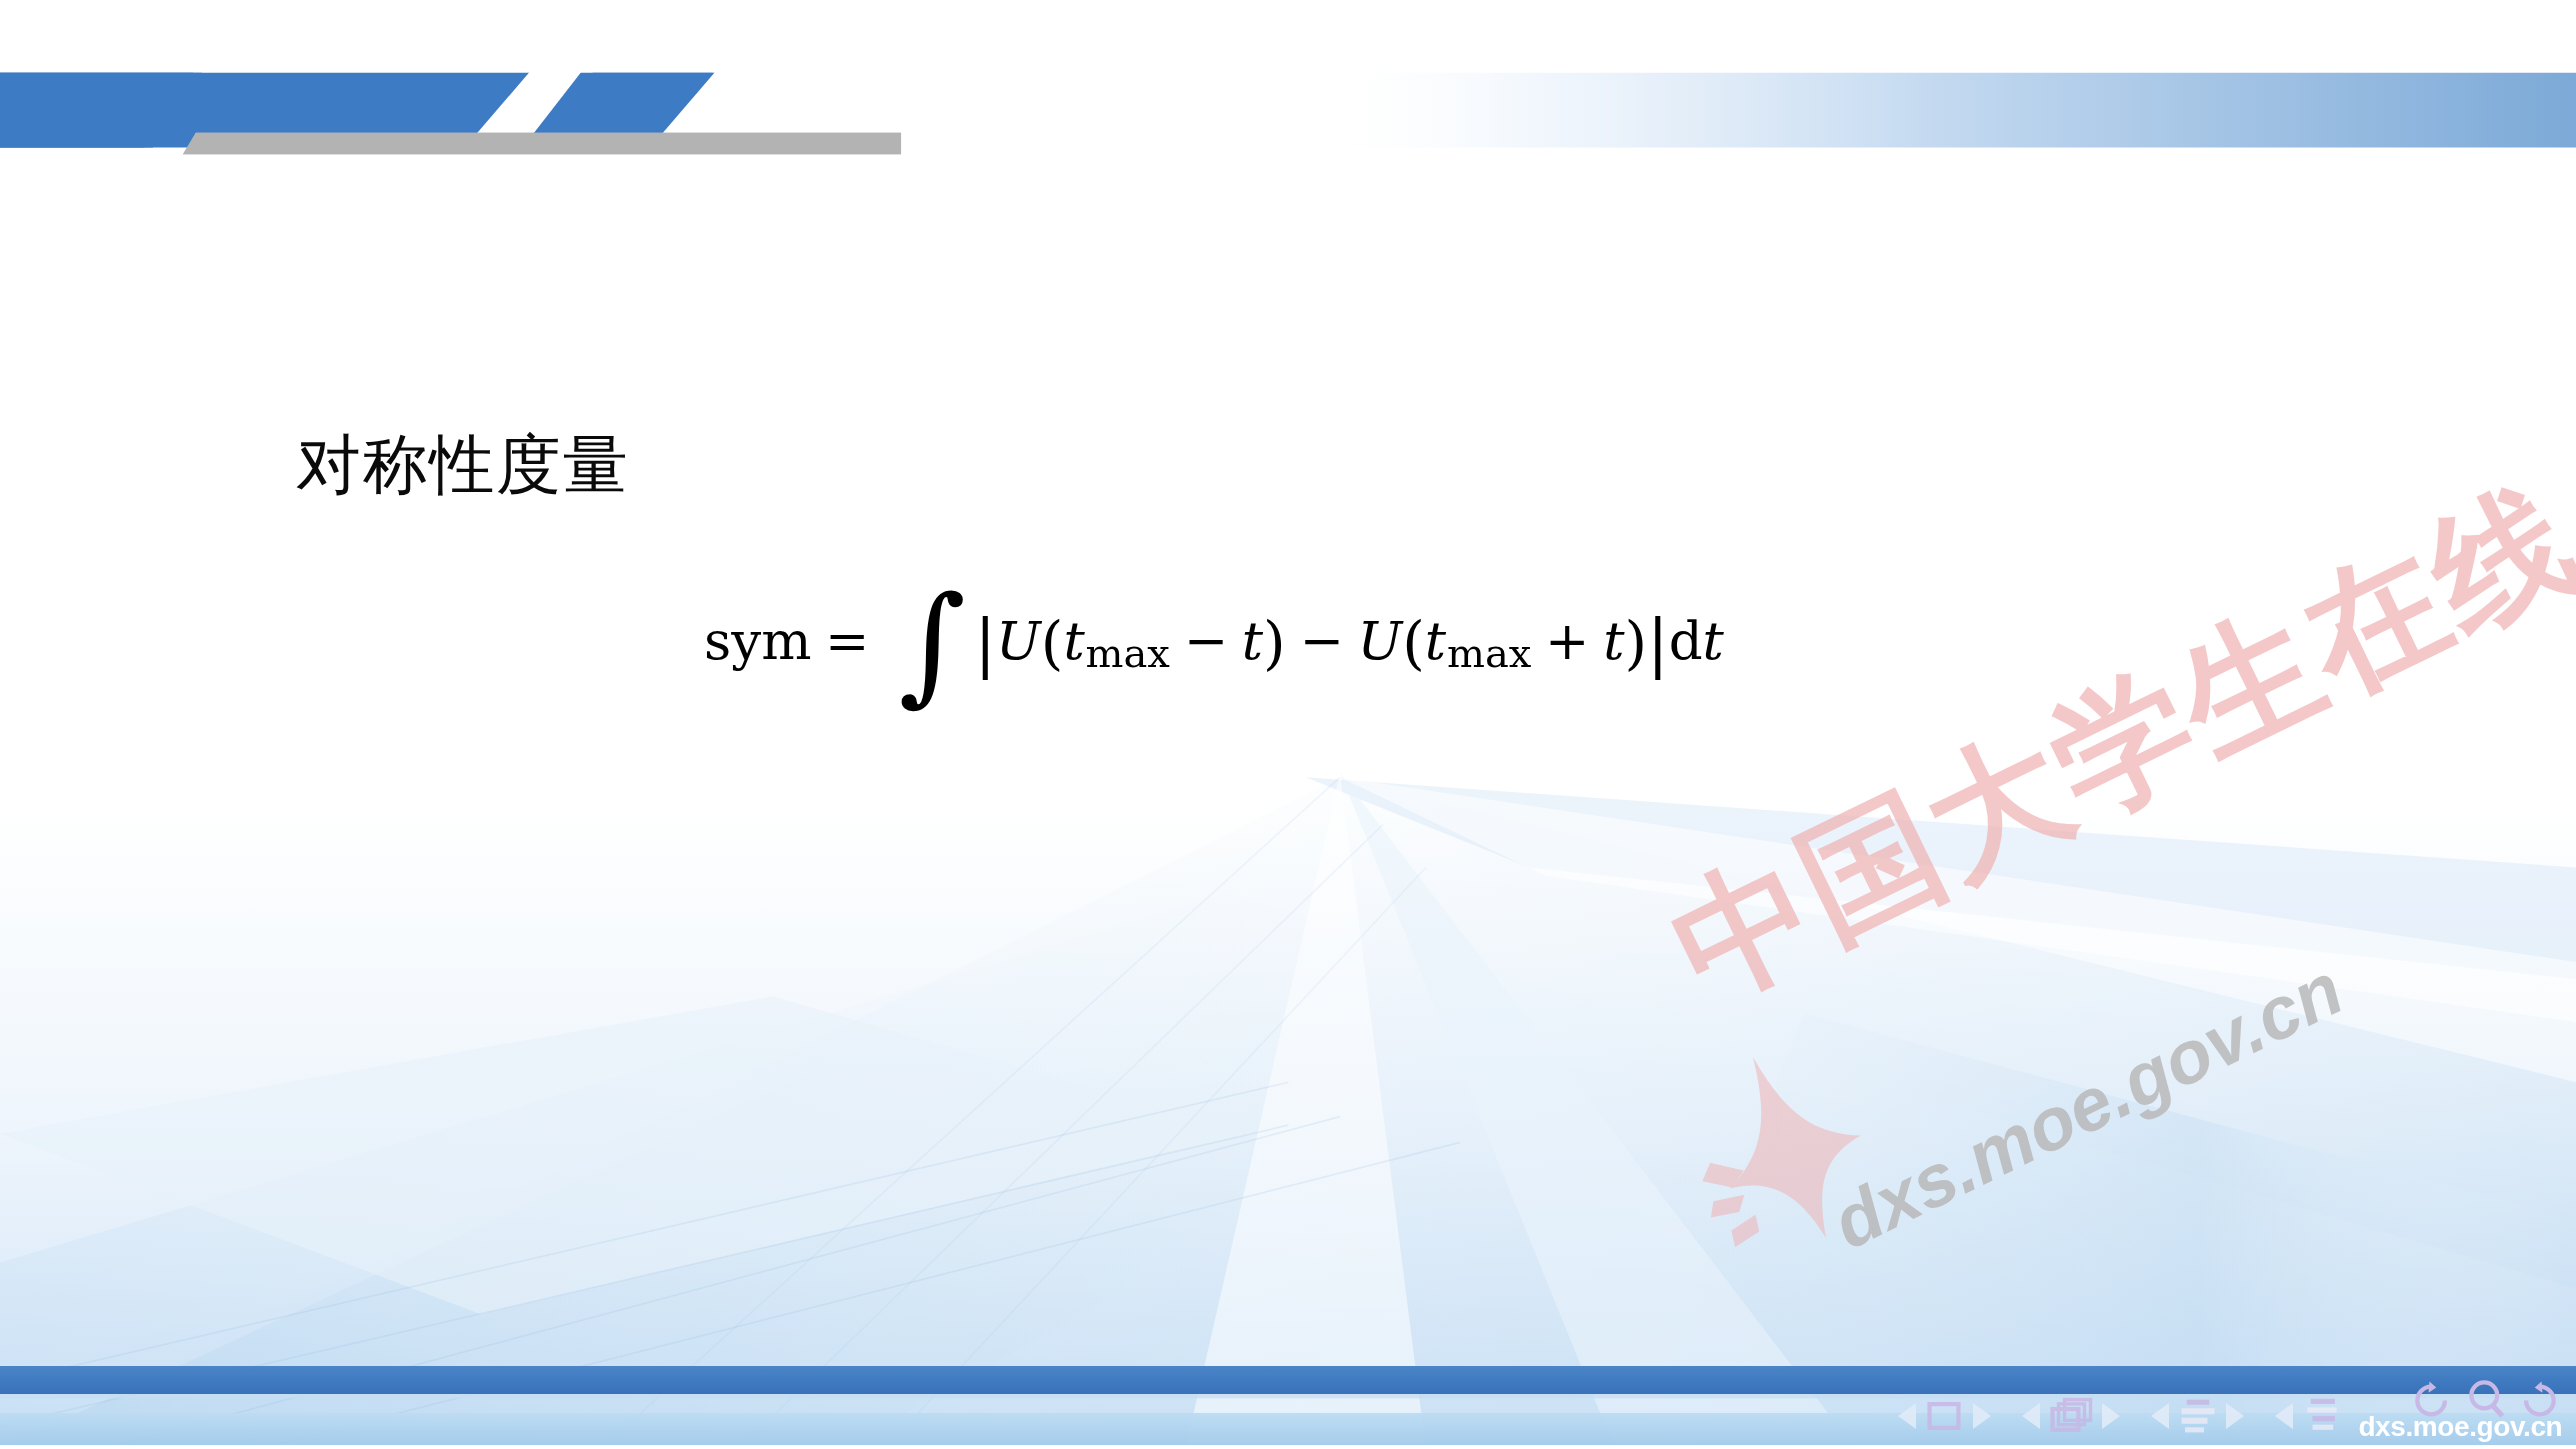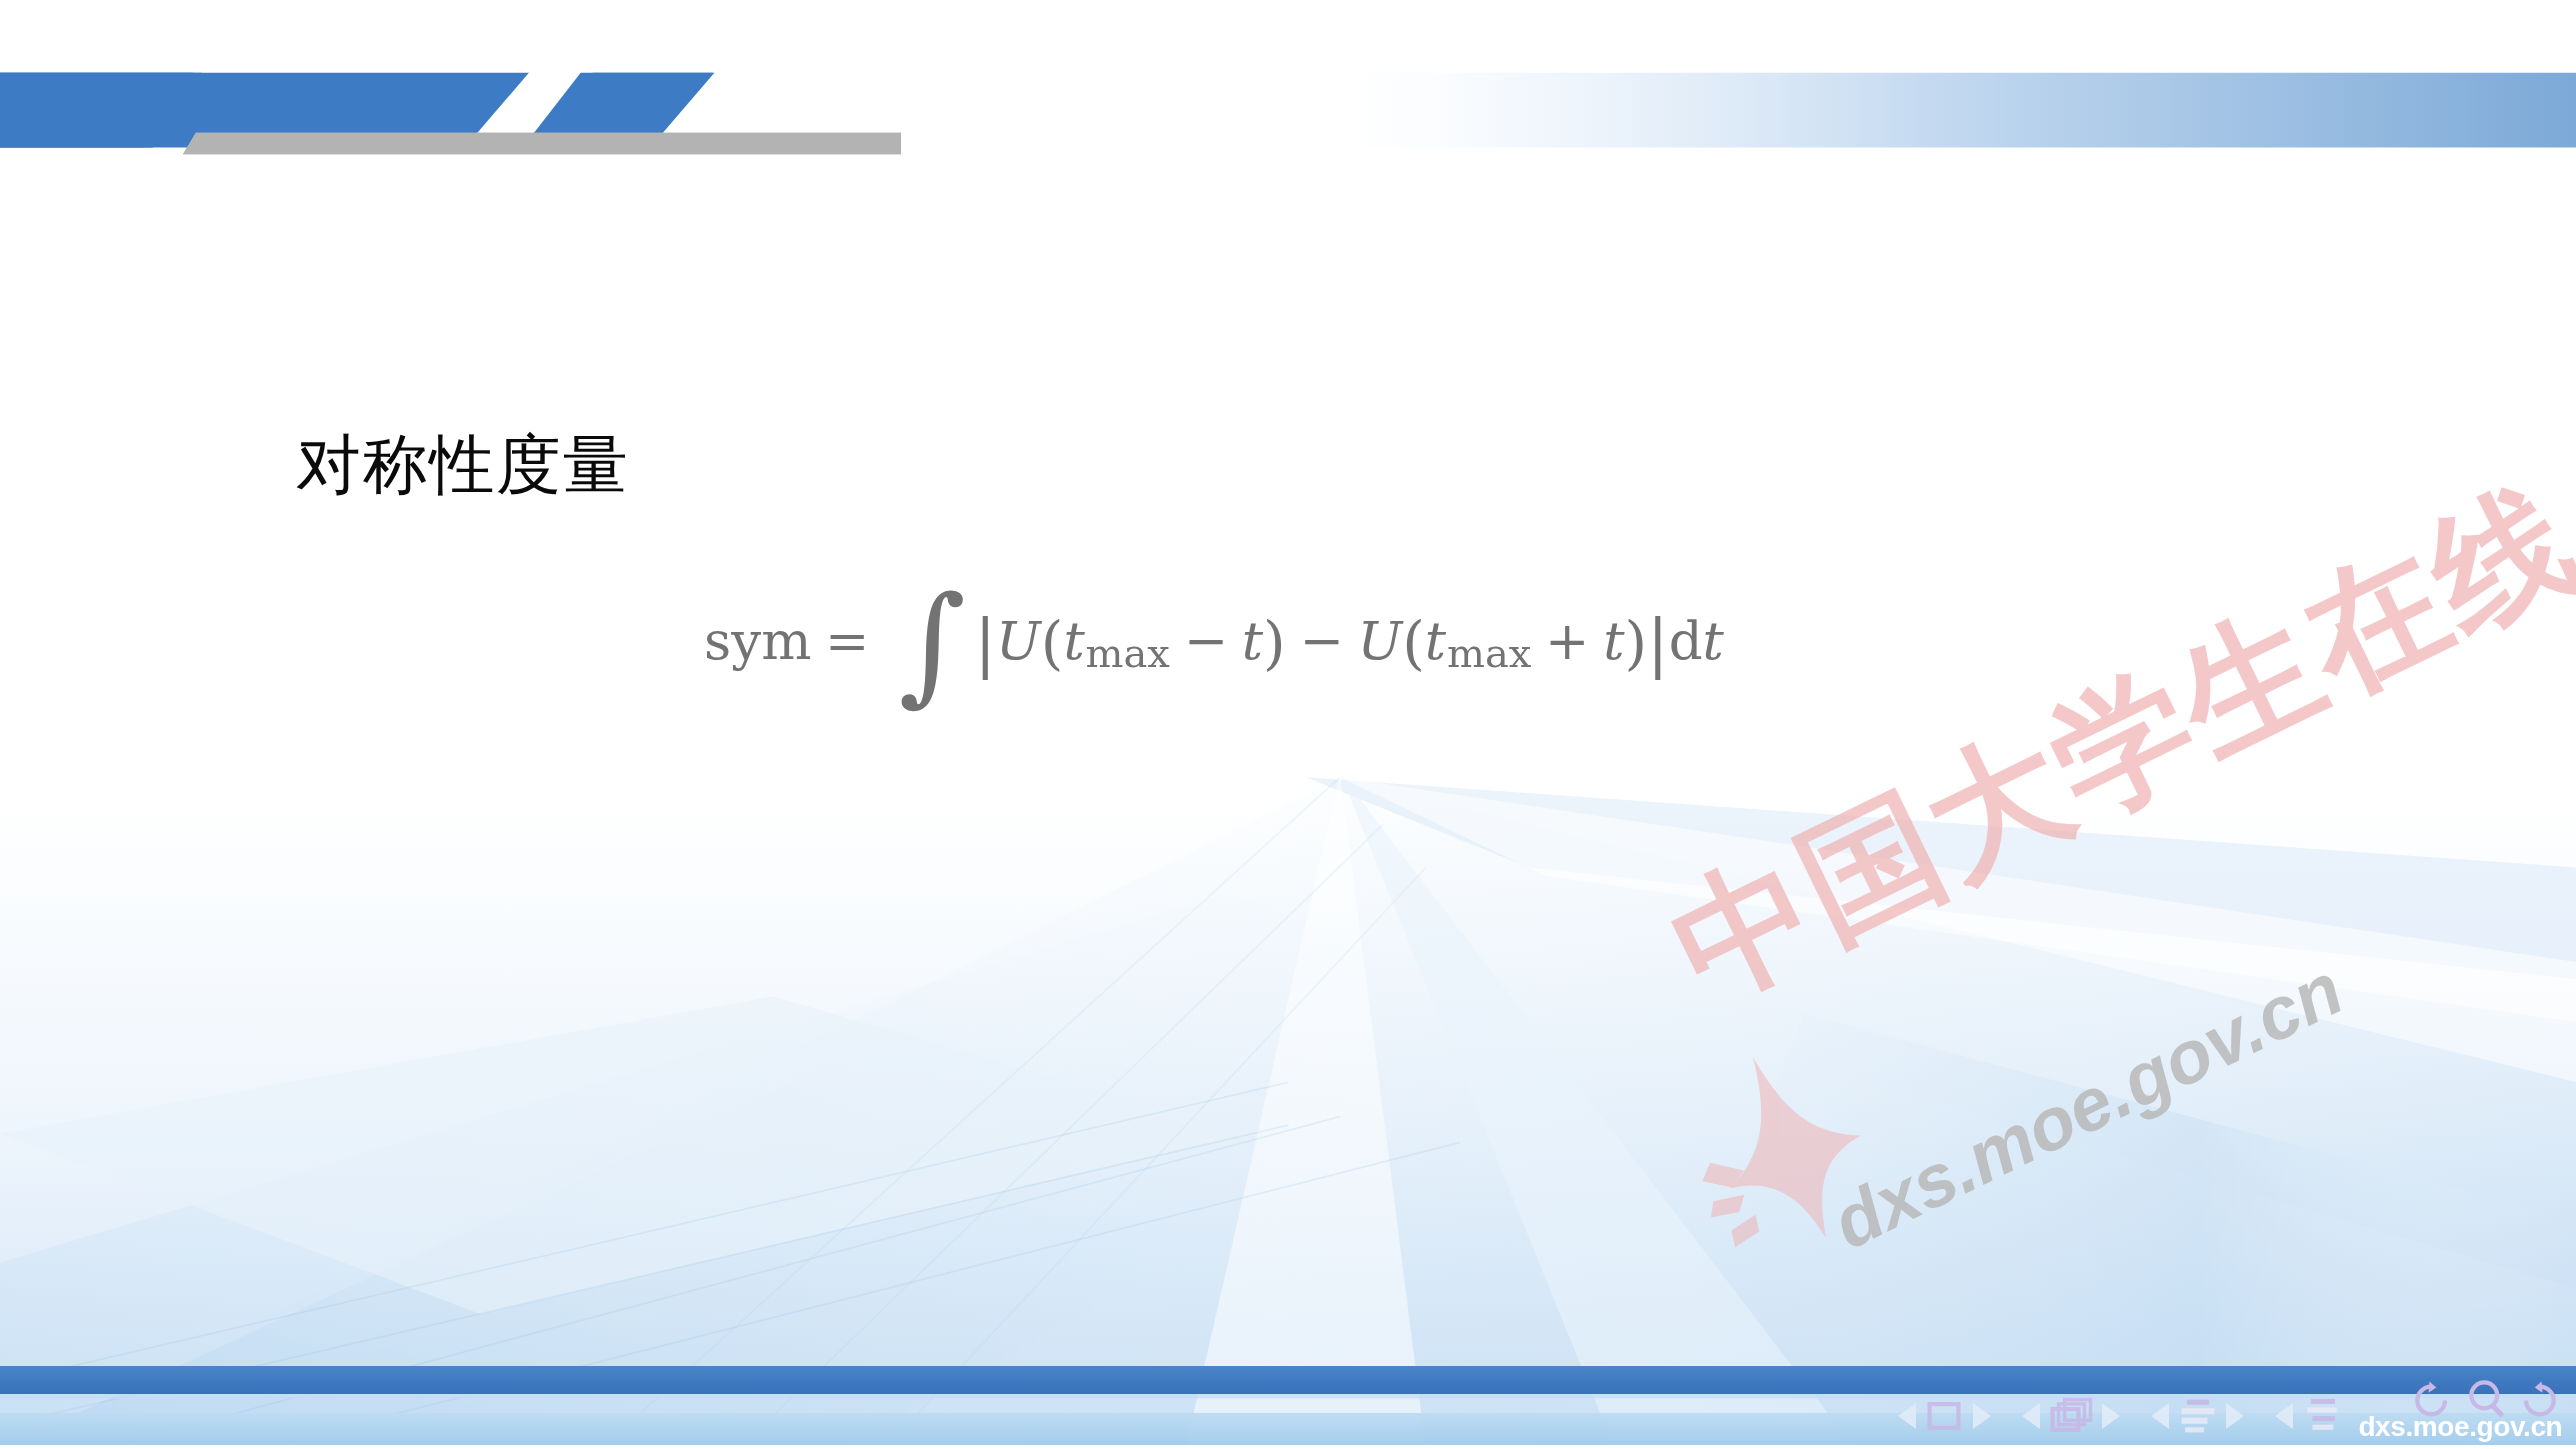--- a/index.html
+++ b/index.html
@@ -37,21 +37,21 @@
     white-space:nowrap;
     z-index:5;
   }
 
   
   .formula{
     position:absolute;
     left:704px; top:601px;
     z-index:5;
     font-family:"DejaVu Serif","Liberation Serif",serif;
-    color:#737373;
+    color:#000000;
     white-space:nowrap;
     display:flex;
     align-items:center;
     font-size:53px;
   }
   .f-up{ font-style:normal; }
   .f-it{ font-style:italic; }
   .f-op{ margin:0 13.7px; font-style:normal; }
   .f-int{
     font-size:129px;

